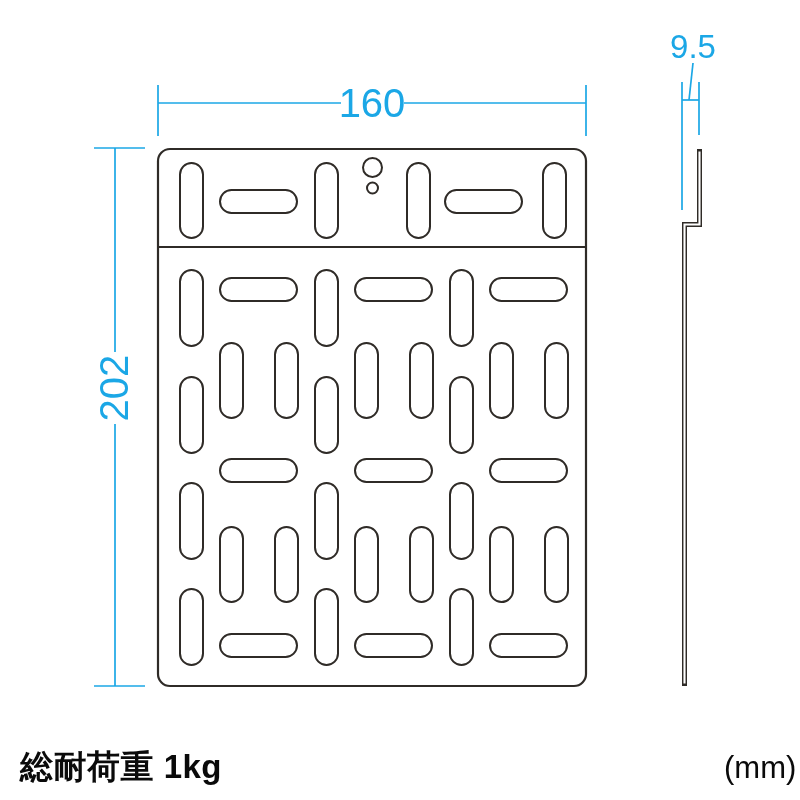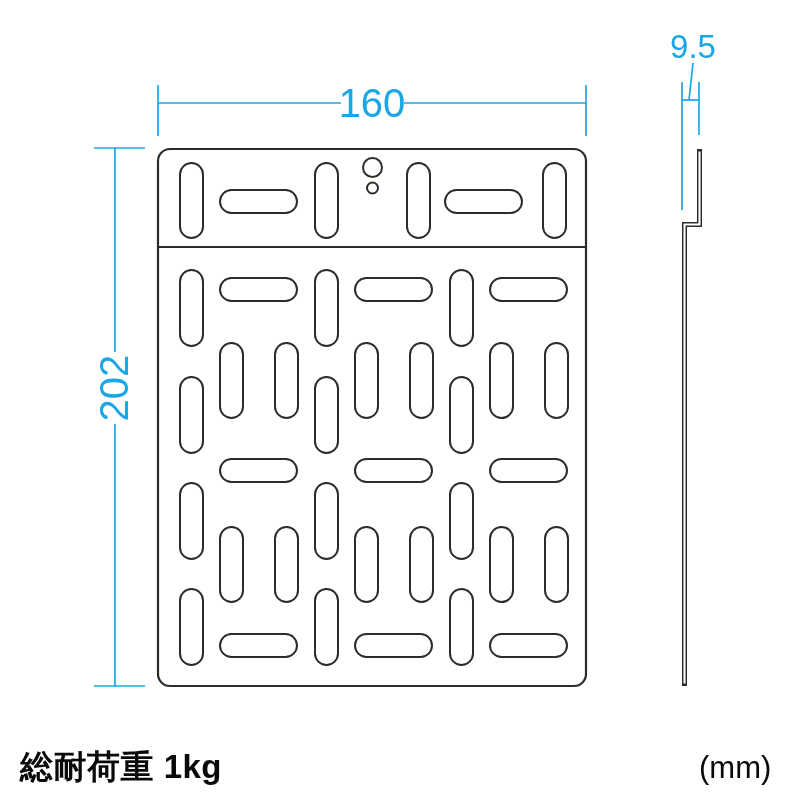--- a/index.html
+++ b/index.html
@@ -6,21 +6,21 @@
   body{width:800px;height:800px;font-family:"Liberation Sans",sans-serif;}
   .canvas{position:relative;width:800px;height:800px;background:#ffffff;overflow:hidden;}
   svg{position:absolute;left:0;top:0;}
   .line{stroke:var(--line);stroke-width:2;fill:none;}
   .plate{stroke:var(--line);stroke-width:2.2;fill:#ffffff;}
   .dimline{stroke:var(--dim);stroke-width:1.7;fill:none;}
   .dim-text{fill:var(--dim);font-family:"Liberation Sans",sans-serif;}
   .profile-outer{stroke:var(--line);stroke-width:5;fill:none;}
   .profile-core{stroke:#ffffff;stroke-width:2.1;fill:none;}
   .note-left{position:absolute;left:20px;top:745px;font-size:33px;font-weight:bold;color:var(--note);letter-spacing:0.5px;white-space:nowrap;text-align:center;}
-  .note-right{position:absolute;left:699px;top:750px;font-size:31px;color:var(--note);white-space:nowrap;}
+  .note-right{position:absolute;left:724px;top:750px;font-size:31px;color:var(--note);white-space:nowrap;}
 </style>
 </head>
 <body style="background: rgb(255, 255, 255);">
 
 <div class="canvas">
   <svg width="800" height="800" viewBox="0 0 800 800">
     <g id="front-view">
         <rect x="158" y="149" width="428" height="537" rx="12" class="plate"></rect>
         <line x1="158" y1="247" x2="586" y2="247" class="line"></line>
         <circle cx="372.5" cy="167.5" r="9.5" class="line"></circle>

